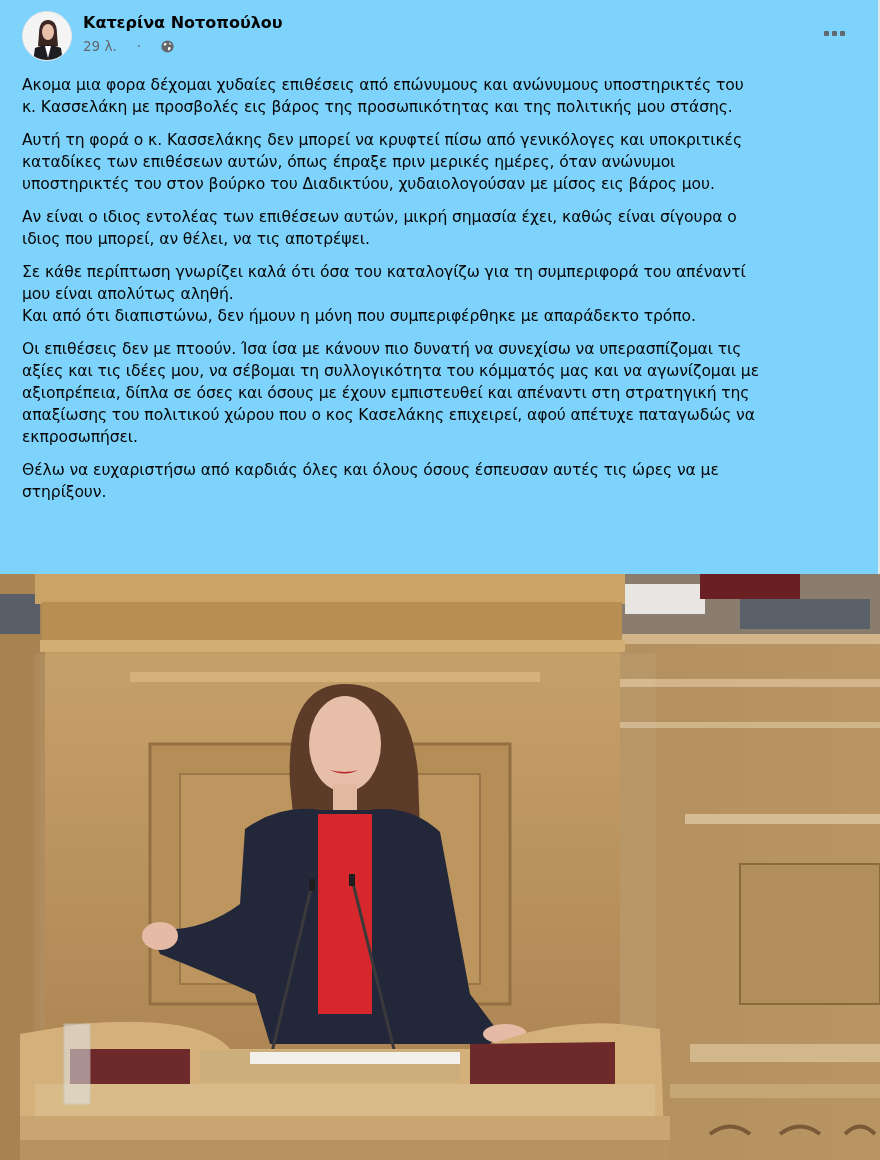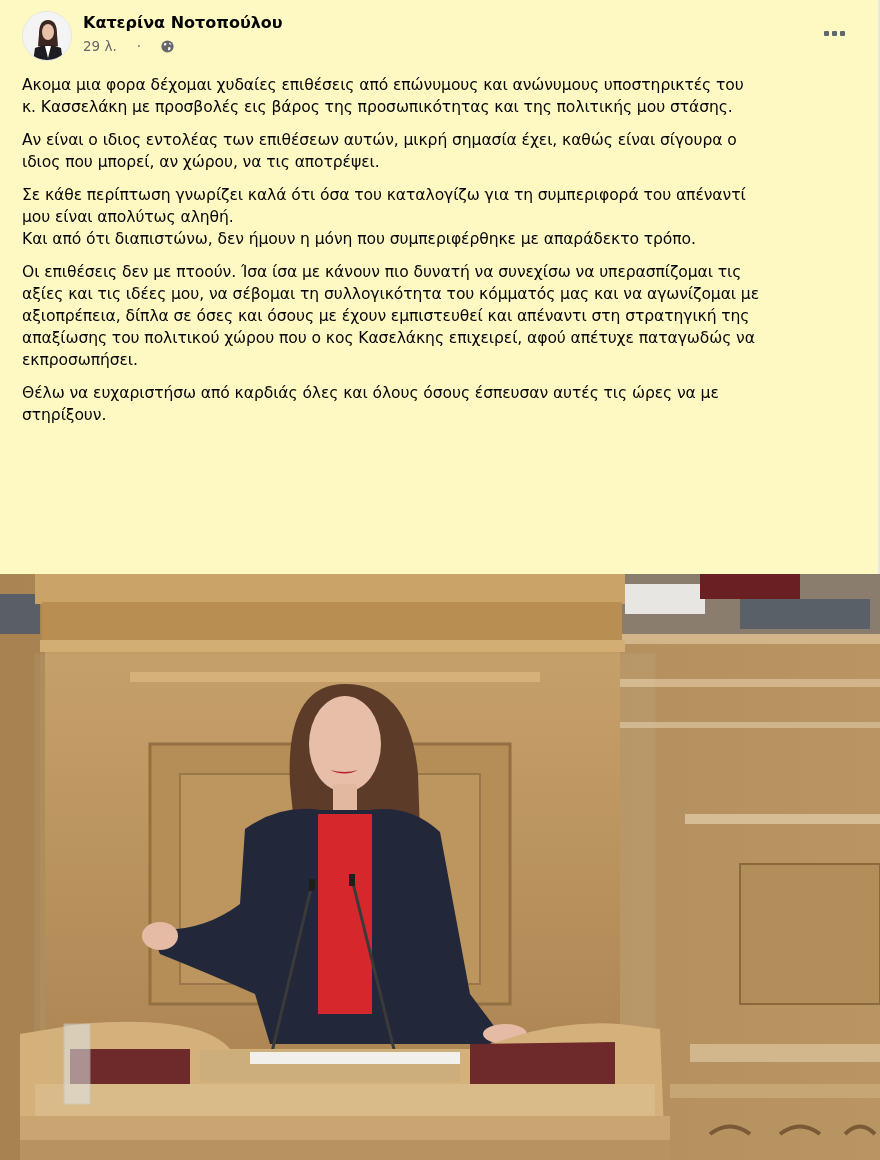--- a/index.html
+++ b/index.html
@@ -1,19 +1,19 @@
 <!DOCTYPE html>
 <html><head>
 <meta charset="utf-8">
 <style>
   * { box-sizing: border-box; margin: 0; padding: 0; }
   html, body { width: 880px; height: 1160px; background: #ffffff; overflow: hidden; }
   body { font-family: "DejaVu Sans", "Liberation Sans", sans-serif; color: #050505; position: relative; }
 
-  .post { position: absolute; left: 0; top: 0; width: 880px; height: 984px; background: #fef9c3; }
+  .post { position: absolute; left: 0; top: 0; width: 880px; height: 984px; background: #7dd3fc; }
   .right-edge { position: absolute; top: 0; right: 0; width: 2px; height: 574px; background: #e6e6e6; }
 
   .header { position: absolute; left: 0; top: 0; width: 880px; height: 66px; }
   .avatar { position: absolute; left: 22px; top: 11px; width: 50px; height: 50px; border-radius: 50%;
             background: #f2f2f2; overflow: hidden; border: 1px solid #e5e5e5; }
   .author { position: absolute; left: 83px; top: 13px; font-size: 16px; font-weight: 600; color: #050505; }
   .meta { position: absolute; left: 83px; top: 38px; font-size: 13.5px; color: #65676b; display: flex; align-items: center; gap: 20px; }
   .globe { width: 13px; height: 13px; display: inline-block; }
   .more { position: absolute; left: 820px; top: 24px; width: 28px; height: 18px; display: flex; align-items: center; justify-content: center; gap: 3px; cursor: pointer; }
   .more span { width: 5px; height: 5px; background: #606770; border-radius: 1px; display: block; }
@@ -51,22 +51,25 @@
     <div class="more">
       <span></span>
       <span></span>
       <span></span>
     </div>
   </div>
 
   <div class="body-text">
     <p>Ακομα μια φορα δέχομαι χυδαίες επιθέσεις από επώνυμους και ανώνυμους υποστηρικτές του
 κ. Κασσελάκη με προσβολές εις βάρος της προσωπικότητας και της πολιτικής μου στάσης.</p>
+    <p>Αυτή τη φορά ο κ. Κασσελάκης δεν μπορεί να κρυφτεί πίσω από γενικόλογες και υποκριτικές
+καταδίκες των επιθέσεων αυτών, όπως έπραξε πριν μερικές ημέρες, όταν ανώνυμοι
+υποστηρικτές του στον βούρκο του Διαδικτύου, χυδαιολογούσαν με μίσος εις βάρος μου.</p>
     <p>Αν είναι ο ιδιος εντολέας των επιθέσεων αυτών, μικρή σημασία έχει, καθώς είναι σίγουρα ο
-ιδιος που μπορεί, αν χώρου, να τις αποτρέψει.</p>
+ιδιος που μπορεί, αν θέλει, να τις αποτρέψει.</p>
     <p>Σε κάθε περίπτωση γνωρίζει καλά ότι όσα του καταλογίζω για τη συμπεριφορά του απέναντί
 μου είναι απολύτως αληθή.
 Και από ότι διαπιστώνω, δεν ήμουν η μόνη που συμπεριφέρθηκε με απαράδεκτο τρόπο.</p>
     <p>Οι επιθέσεις δεν με πτοούν. Ίσα ίσα με κάνουν πιο δυνατή να συνεχίσω να υπερασπίζομαι τις
 αξίες και τις ιδέες μου, να σέβομαι τη συλλογικότητα του κόμματός μας και να αγωνίζομαι με
 αξιοπρέπεια, δίπλα σε όσες και όσους με έχουν εμπιστευθεί  και απέναντι στη στρατηγική της
 απαξίωσης του πολιτικού χώρου που ο κος Κασελάκης επιχειρεί, αφού απέτυχε παταγωδώς να
 εκπροσωπήσει.</p>
     <p>Θέλω να ευχαριστήσω από καρδιάς όλες και όλους όσους έσπευσαν αυτές τις ώρες να με
 στηρίξουν.</p>

